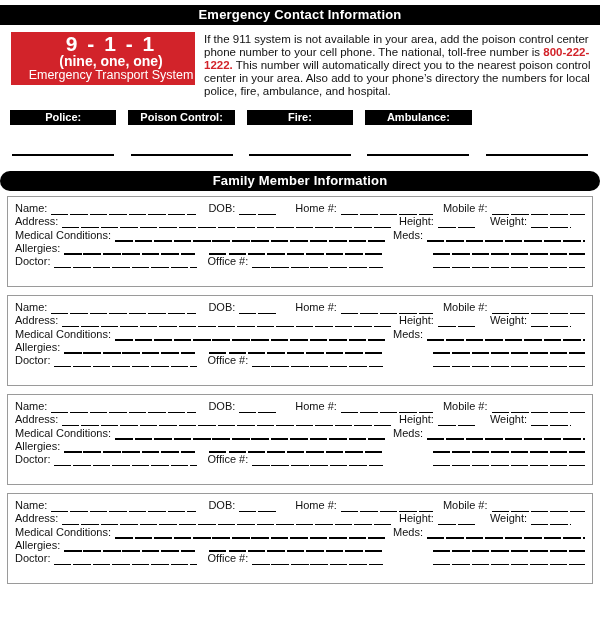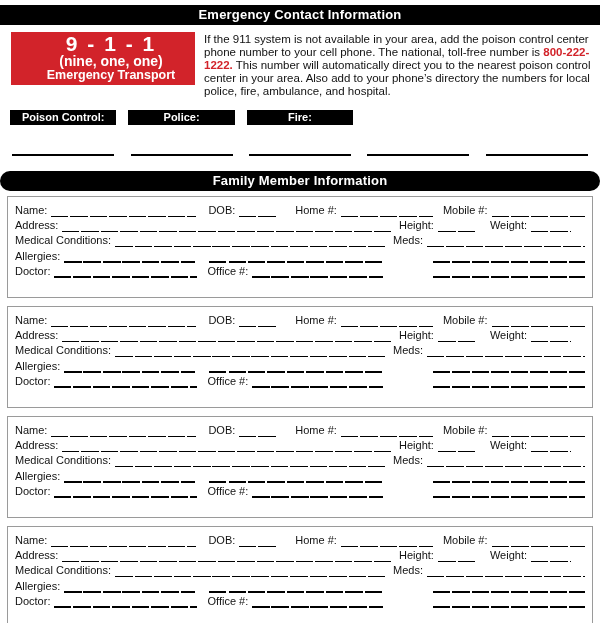--- a/index.html
+++ b/index.html
@@ -18,21 +18,21 @@
 
   
   .section-911 { display:flex; margin:7px 5px 0 11px; }
   .call-box {
     width:184px; height:53px; background:var(--accent); color:#fff;
     text-align:center; display:flex; flex-direction:column;
     justify-content:flex-start; flex:none;padding-left:16px;
   }
   .call-number { font-weight:bold; font-size:21px; line-height:23px; letter-spacing:2px; }
   .call-phonetic { font-weight:bold; font-size:14px; line-height:13px; }
-  .call-caption { font-weight:bold; font-size:12.5px; line-height:15px; }
+  .call-caption { font-weight:normal; font-size:12.5px; line-height:15px; }
   .instructions {
     margin-left:9px; width:392px; font-size:11.5px; line-height:13px;
     padding-top:1px;
   }
   .phone { color:var(--accent); font-weight:bold; }
 
   
   .contacts-grid {
     display:grid; grid-template-columns:repeat(5,1fr); gap:12px;
     margin:12px 10px 0 10px;
@@ -45,21 +45,21 @@
     display:grid; grid-template-columns:repeat(5,1fr); gap:12px;
     margin:29px 10px 0 10px;
   }
   .contact-line { height:2px; background:#000; width:96%; margin:0 auto; }
 
   .family-bar { margin-top:15px;border-radius:10px; }
 
   
   .members { margin:5px 7px 0 7px; display:flex; flex-direction:column; gap:8px; }
   .member-box {
-    border:1px solid var(--border-gray); height:102px; padding:5px 7px 18px 7px;
+    border:1px solid var(--border-gray); height:91px; padding:5px 7px 18px 7px;
     display:flex; flex-direction:column; justify-content:space-evenly; flex:none;
   }
   .row { display:flex; align-items:flex-end; height:14px; font-size:11px; }
   .lbl { white-space:nowrap; line-height:13px; padding-right:4px; flex:none; }
   .ln { position:relative; height:13px; flex:none; }
   .ln::after {
     content:""; position:absolute; left:0; right:0; bottom:0; height:1.4px;
     background:repeating-linear-gradient(90deg,#000 0 17.5px,transparent 17.5px 19.5px);
   }
   .grow { flex:1 1 auto; }
@@ -77,23 +77,24 @@
 <div class="section-911">
   <div class="call-box">
     <div class="call-number">9 - 1 - 1</div>
     <div class="call-phonetic">(nine, one, one)</div>
     <div class="call-caption">Emergency Transport System</div>
   </div>
   <div class="instructions"><span>If the 911 system is not available in your area, add the poison control center phone number to your cell phone. The national, toll-free number is </span><span class="phone">800-222-1222.</span><span> This number will automatically direct you to the nearest poison control center in your area. Also add to your phone’s directory the numbers for local police, fire, ambulance, and hospital.</span></div>
 </div>
 
 <div class="contacts-grid">
+  <div class="contact-label">Police:</div>
   <div class="contact-label">Poison Control:</div>
-  <div class="contact-label">Police:</div>
   <div class="contact-label">Fire:</div>
+  <div class="contact-label">Ambulance:</div>
 </div>
 
 <div class="contacts-lines">
   <div class="contact-line"></div>
   <div class="contact-line"></div>
   <div class="contact-line"></div>
   <div class="contact-line"></div>
   <div class="contact-line"></div>
 </div>
 

